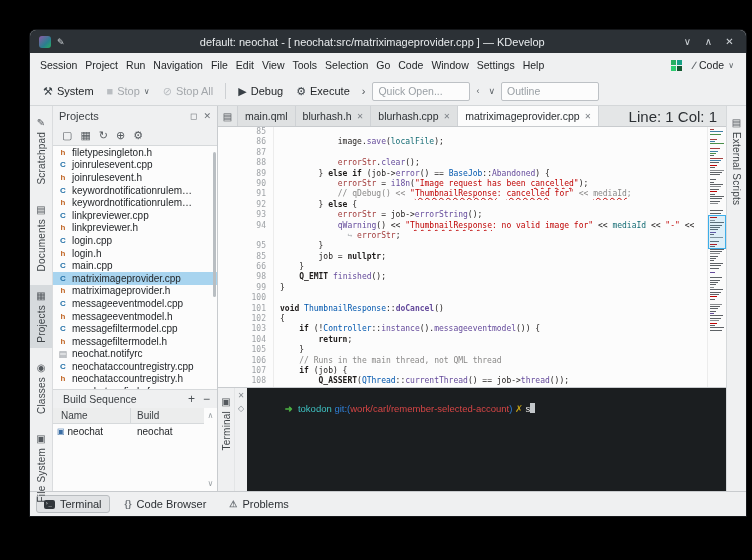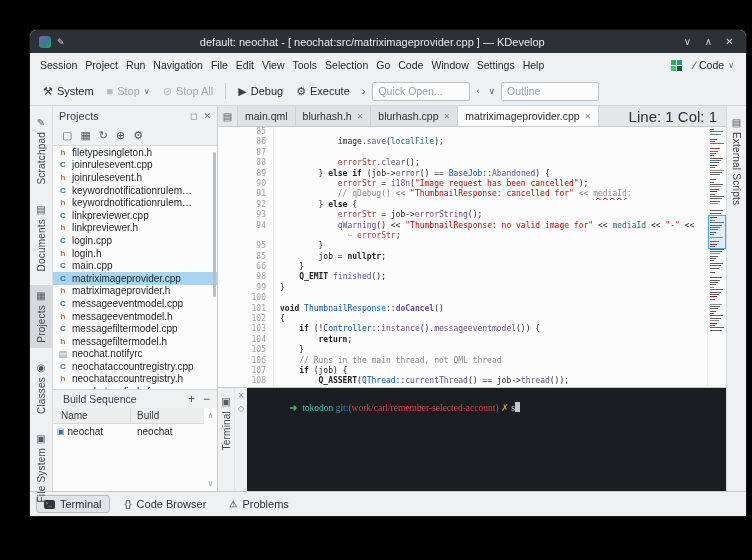--- a/index.html
+++ b/index.html
@@ -88,37 +88,37 @@
   .codearea{flex:1;position:relative;background:#fcfcfc;overflow:hidden;font-family:"DejaVu Sans Mono",monospace}
   .code-scroll{position:absolute;inset:0;right:19px;overflow:hidden}
   .code-row{display:flex;height:10.4px;line-height:10.4px;white-space:pre}
   .gutter{width:56px;flex:none;padding-right:7px;text-align:right;font-size:8px;color:#9ea2a6;border-right:1px solid #ececec}
   .code-text{font-size:8px;color:#1f1c1b;font-family:inherit;margin:0;padding-left:6px;overflow:hidden}
   .tk-kw{font-weight:bold;color:#1f1c1b}
   .tk-ty{color:#0057ae}
   .tk-fn{color:#644a9b}
   .tk-fnd{color:#644a9b;font-weight:bold}
   .tk-st{color:#bf0303}
-  .tk-stu{color:#bf0303;text-decoration-style:wavy;text-decoration-color:#bf0303;text-underline-offset:1px}
+  .tk-stu{color:#bf0303;text-decoration:underline;text-decoration-style:wavy;text-decoration-color:#bf0303;text-underline-offset:1px}
   .tk-cm{color:#898887}
   .tk-cmu{color:#898887;text-decoration:underline;text-decoration-style:wavy;text-decoration-color:#bf0303;text-underline-offset:1px}
   .tk-v1{color:#a23b3b}
   .tk-v2{color:#146c74}
   .tk-wm{color:#b4b7ba}
   .minimap{position:absolute;right:0;top:0;bottom:0;width:19px;background:#fbfbfb;border-left:1px solid #ececec;padding-top:2px}
   .mm-mark{height:1px;margin:0 2px 1.4px 2px}
   .mm-gap{height:1px;margin-bottom:1.4px}
   .mm-view{position:absolute;left:0;right:0;top:34%;height:13%;border:1px solid #3daee9;background:rgba(61,174,233,.15)}
 
   
   .terminal-row{height:104px;flex:none;display:flex;border-top:1px solid #c8cbce;min-width:0}
   .term-tabstrip{width:16px;flex:none;display:flex;flex-direction:column;align-items:center;background:#eff0f1;padding-top:8px;gap:4px;color:#3f4448}
   .term-mini{width:13px;flex:none;background:#eff0f1;display:flex;flex-direction:column;align-items:center;padding-top:3px;gap:4px;border-left:1px solid #e3e5e6}
   .term-mini span{font-size:8px;color:#868b90}
-  .term-screen{flex:1;background:#1b1e20;font-family:Liberation Serif, serif;font-size:9.5px;padding:4px 14px;color:#e8e8e8;white-space:pre-wrap;overflow:hidden}
+  .term-screen{flex:1;background:#1b1e20;font-family:Liberation Sans, sans-serif;font-size:9.5px;padding:4px 6px;color:#e8e8e8;white-space:pre-wrap;overflow:hidden}
   .tc-green{color:#4cb043;font-weight:bold}
   .tc-cyan{color:#3ec1c1}
   .tc-blue{color:#2f7fd6}
   .tc-red{color:#d64545}
   .tc-yellow{color:#c5a316}
   .tc-white{color:#e8e8e8}
   .cursor{display:inline-block;width:5px;height:10px;background:#c3c7ca;vertical-align:-1px}
 
   
   .rdock{width:20px;flex:none;display:flex;flex-direction:column;align-items:center;padding-top:6px;gap:4px;border-left:1px solid #d6d9db}

